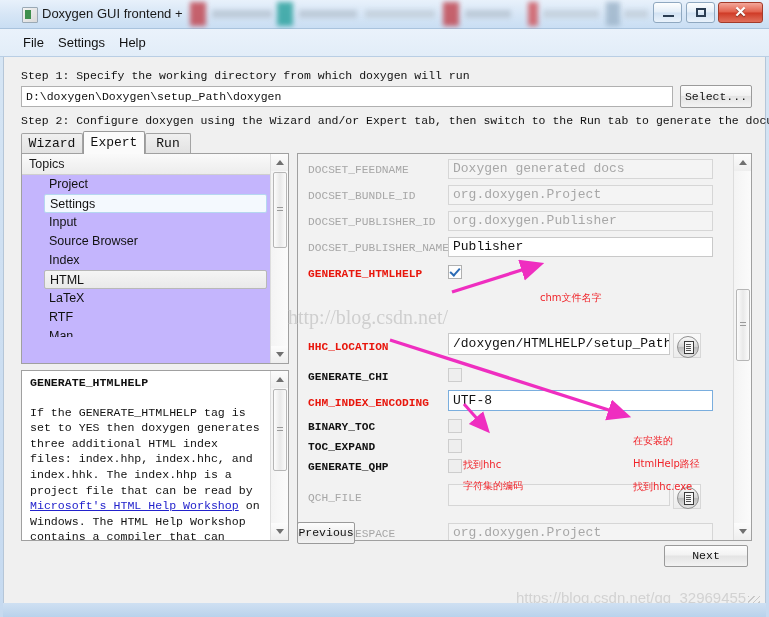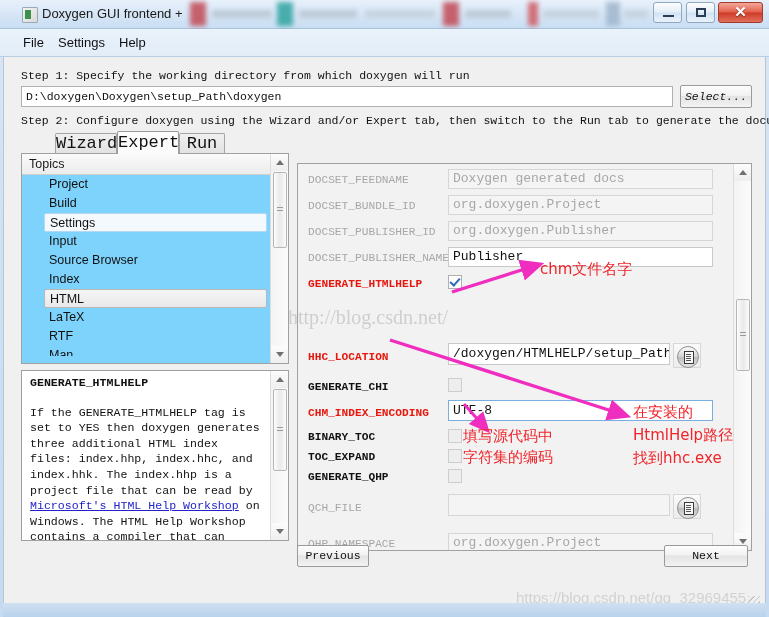--- a/index.html
+++ b/index.html
@@ -85,38 +85,38 @@
     font-family:"Liberation Mono","DejaVu Sans Mono",monospace;
     font-size:11.5px;color:#111;line-height:19px;padding:0 4px;
     white-space:nowrap;overflow:hidden;
   }
   .btn{
     background:linear-gradient(180deg,#fdfdfd 0%,#f2f2f2 45%,#e4e4e4 50%,#f3f3f3 100%);
     border:1px solid #9a9a9a;border-radius:2px;box-sizing:border-box;
     font-family:"Liberation Mono","DejaVu Sans Mono",monospace;
     font-size:11.5px;color:#111;text-align:center;cursor:default;
   }
-  .select-btn{position:absolute;left:679px;top:85px;width:72px;height:23px;line-height:21px;font-style:italic;}
+  .select-btn{position:absolute;left:679px;top:85px;width:72px;height:23px;line-height:21px;}
   
   .tabstrip{position:absolute;left:20px;top:131px;width:730px;height:22px;}
   .tab{
     position:absolute;top:2px;height:20px;line-height:19px;text-align:center;
-    font-family:"Liberation Mono","DejaVu Sans Mono",monospace;font-size:17px;color:#111;
+    font-family:"Liberation Mono","DejaVu Sans Mono",monospace;font-size:13px;color:#111;
     background:linear-gradient(180deg,#f0f0f0 0%,#e2e2e2 100%);
     border:1px solid #a4a4a4;border-bottom:none;border-radius:2px 2px 0 0;
-    box-sizing:border-box;cursor:default;margin-left:34px;
+    box-sizing:border-box;cursor:default;
   }
   .tab.active{
     top:0;height:23px;line-height:21px;
     background:#fbfbfb;border-color:#9a9a9a;z-index:3;
   }
   
   .topics-panel{
     position:absolute;left:20px;top:153px;width:268px;height:211px;
-    background:#7dd3fc;border:1px solid #a0a0a0;box-sizing:border-box;overflow:hidden;
+    background:#c4b5fd;border:1px solid #a0a0a0;box-sizing:border-box;overflow:hidden;
   }
   .topics-head{
     position:absolute;left:0;top:0;width:100%;height:21px;line-height:20px;
     padding-left:7px;box-sizing:border-box;
     background:linear-gradient(180deg,#fafafa 0%,#ececec 100%);
     border-bottom:1px solid #cfcfcf;
     font-size:12.5px;color:#1a1a1a;
   }
   .topic-list{position:absolute;left:0;top:21px;width:249px;}
   .topic{
@@ -224,21 +224,21 @@
   .filebtn-doc:after{
     content:"";position:absolute;left:1px;top:2px;width:5px;height:1px;
     box-shadow:0 0 0 0 #555, 0 2px 0 0 #555, 0 4px 0 0 #555, 0 6px 0 0 #555;
     background:#555;
   }
   
   .anno{
     position:absolute;color:#f0242a;font-size:14.5px;line-height:18px;
     font-family:"DejaVu Sans", sans-serif;white-space:nowrap;
   }
-  .anno.cn{font-size:15px;}
+  .anno.cn{font-size:10px;margin-top:29px;}
   .arrow-svg{position:absolute;left:0;top:0;width:769px;height:617px;pointer-events:none;}
   
   .wm1{
     position:absolute;left:288px;top:306px;font-size:20px;color:#c9c9c9;
     font-family:"Liberation Serif", serif;opacity:.85;white-space:nowrap;
   }
   .wm2{
     position:absolute;left:516px;top:589px;font-size:15px;color:#d2d2d2;
     font-family:"Liberation Sans", sans-serif;white-space:nowrap;
   }
@@ -305,21 +305,20 @@
     <div class="tabstrip" style="left:17px;top:74px;">
       <div class="tab" style="left:0px;width:62px;">Wizard</div>
       <div class="tab active" style="left:62px;width:62px;">Expert</div>
       <div class="tab" style="left:124px;width:46px;">Run</div>
     </div>
 
     <div class="topics-panel" style="left:17px;top:96px;">
       <div class="topics-head">Topics</div>
       <div class="topic-list">
         <div class="topic">Project</div>
-        <div class="topic">Build</div>
         <div class="topic focus">Settings</div>
         <div class="topic">Input</div>
         <div class="topic">Source Browser</div>
         <div class="topic">Index</div>
         <div class="topic selected">HTML</div>
         <div class="topic">LaTeX</div>
         <div class="topic">RTF</div>
         <div class="topic clipped">Man</div>
       </div>
       <div class="vscroll">
@@ -334,21 +333,21 @@
         <div class="help-title">GENERATE_HTMLHELP</div>
         <div class="help-body"><span>If the GENERATE_HTMLHELP tag is set to YES then doxygen generates three additional HTML index files: index.hhp, index.hhc, and index.hhk. The index.hhp is a project file that can be read by </span><a href="#">Microsoft's HTML Help Workshop</a><span> on Windows. The HTML Help Workshop contains a compiler that can convert all HTML output generated by doxygen into a single compiled HTML file (.chm). Compiled HTML files are now used as the</span></div>
       </div>
       <div class="vscroll">
         <div class="sb-arrow up"></div>
         <div class="sb-arrow down"></div>
         <div class="sb-thumb" style="top:18px;height:82px;"></div>
       </div>
     </div>
 
-    <div class="settings-panel" style="left:293px;top:106px;">
+    <div class="settings-panel" style="left:293px;top:96px;">
       <div class="settings-inner">
 
         <div class="row" style="top:4px;">
           <div class="row-label lbl-disabled">DOCSET_FEEDNAME</div>
           <div class="field disabled">Doxygen generated docs</div>
         </div>
 
         <div class="row" style="top:30px;">
           <div class="row-label lbl-disabled">DOCSET_BUNDLE_ID</div>
           <div class="field disabled">org.doxygen.Project</div>
@@ -421,42 +420,42 @@
         </div>
 
       </div>
       <div class="vscroll">
         <div class="sb-arrow up"></div>
         <div class="sb-arrow down"></div>
         <div class="sb-thumb" style="top:135px;height:72px;"></div>
       </div>
     </div>
 
-    <div class="btn" style="position:absolute;left:293px;top:488px;width:72px;height:22px;line-height:20px;">Previous</div>
+    <div class="btn" style="position:absolute;left:293px;top:465px;width:58px;height:22px;line-height:20px;">Previous</div>
     <div class="btn" style="position:absolute;left:660px;top:488px;width:84px;height:22px;line-height:20px;">Next</div>
 
     <div class="resize-grip"></div>
   </div>
 
   <svg class="arrow-svg" viewBox="0 0 769 617">
     <defs>
       <marker id="ah" markerWidth="7" markerHeight="7" refX="2" refY="3.2" orient="auto">
         <path d="M0,0 L7,3.2 L0,6.4 z" fill="#ef2ec0"></path>
       </marker>
     </defs>
 
     <path d="M452,292 L528,268" stroke="#ef2ec0" stroke-width="3.4" fill="none" marker-end="url(#ah)"></path>
 
     <path d="M390,340 L615,412" stroke="#ef2ec0" stroke-width="3.4" fill="none" marker-end="url(#ah)"></path>
 
     <path d="M464,404 L480,422" stroke="#ef2ec0" stroke-width="3" fill="none" marker-end="url(#ah)"></path>
   </svg>
 
   <div class="anno cn" style="left:540px;top:260px;">chm文件名字</div>
-  <div class="anno cn" style="left:463px;top:427px;">填写源代码中</div>
+  <div class="anno cn" style="left:463px;top:427px;">找到hhc</div>
   <div class="anno cn" style="left:463px;top:448px;">字符集的编码</div>
   <div class="anno cn" style="left:633px;top:403px;">在安装的</div>
   <div class="anno cn" style="left:633px;top:426px;">HtmlHelp路径</div>
   <div class="anno cn" style="left:633px;top:449px;">找到hhc.exe</div>
 
   <div class="wm1">http://blog.csdn.net/</div>
   <div class="wm2">https://blog.csdn.net/qq_32969455</div>
 
   <div class="statusbar"></div>
 </div>

